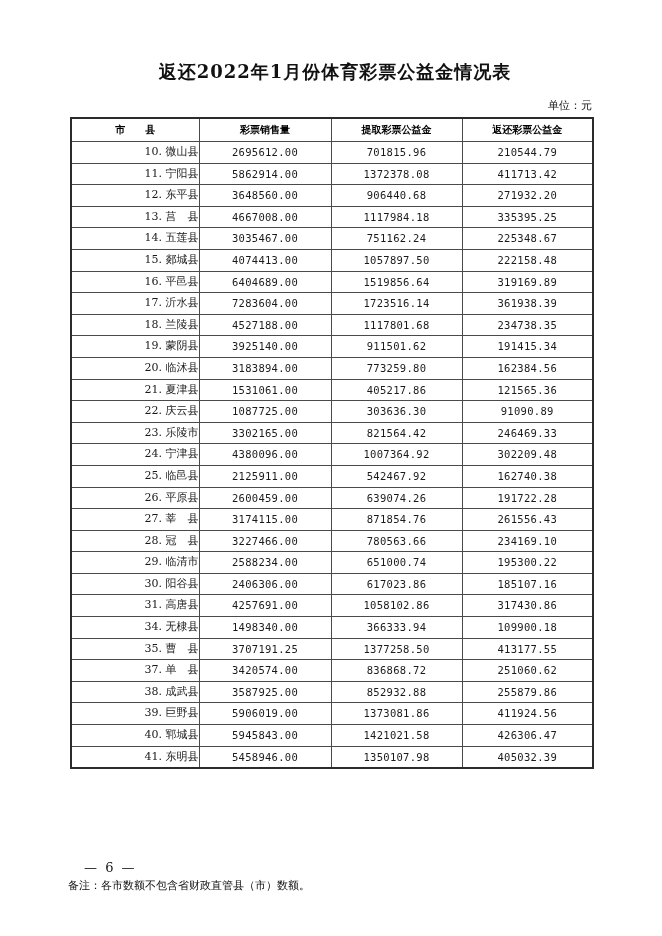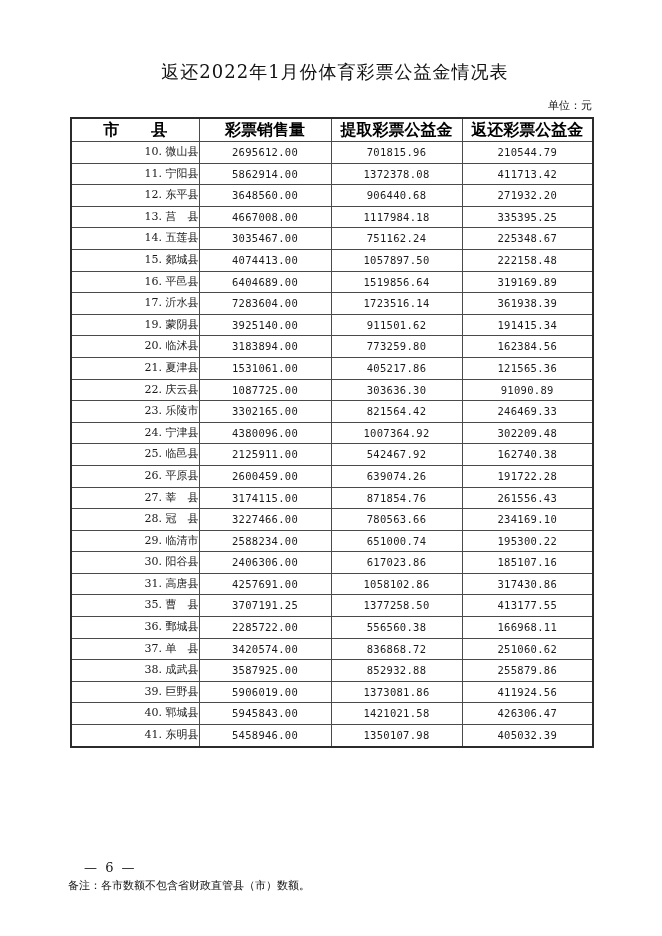--- a/index.html
+++ b/index.html
@@ -11,21 +11,21 @@
     color: #1a1a1a;
     position: relative;
     overflow: hidden;
   }
   .sheet { position: absolute; inset: 0; background: #ffffff; }
   .doc-title {
     position: absolute;
     top: 60px; left: 0; right: 0;
     text-align: center;
     font-size: 18px;
-    font-weight: normal;
+    font-weight: bold;
     letter-spacing: 1px;
     color: #111;
     padding-left: 8px;
   }
   .unit-label {
     position: absolute;
     top: 98px;
     right: 70px;
     font-size: 11px;
     color: #111;
@@ -42,21 +42,21 @@
   }
   table.fund-table th, table.fund-table td {
     border: 1px solid #4a4a4a;
     padding: 0;
     height: 20.6px;
     line-height: 20.6px;
     overflow: hidden;
     white-space: nowrap;
   }
   table.fund-table th {
-    font-size: 16px;
+    font-size: 10px;
     font-weight: bold;
     text-align: center;
     color: #000;
     height: 22px;
     line-height: 22px;
     margin-left: 40px;
   }
   td.name-cell {
     font-size: 11px;
     text-align: right;
@@ -152,20 +152,26 @@
           <td class="num-cell">1519856.64</td>
           <td class="num-cell">319169.89</td>
         </tr>
         <tr>
           <td class="name-cell">17. 沂水县</td>
           <td class="num-cell">7283604.00</td>
           <td class="num-cell">1723516.14</td>
           <td class="num-cell">361938.39</td>
         </tr>
         <tr>
+          <td class="name-cell">18. 兰陵县</td>
+          <td class="num-cell">4527188.00</td>
+          <td class="num-cell">1117801.68</td>
+          <td class="num-cell">234738.35</td>
+        </tr>
+        <tr>
           <td class="name-cell">19. 蒙阴县</td>
           <td class="num-cell">3925140.00</td>
           <td class="num-cell">911501.62</td>
           <td class="num-cell">191415.34</td>
         </tr>
         <tr>
           <td class="name-cell">20. 临沭县</td>
           <td class="num-cell">3183894.00</td>
           <td class="num-cell">773259.80</td>
           <td class="num-cell">162384.56</td>
@@ -230,32 +236,32 @@
           <td class="num-cell">617023.86</td>
           <td class="num-cell">185107.16</td>
         </tr>
         <tr>
           <td class="name-cell">31. 高唐县</td>
           <td class="num-cell">4257691.00</td>
           <td class="num-cell">1058102.86</td>
           <td class="num-cell">317430.86</td>
         </tr>
         <tr>
+          <td class="name-cell">34. 无棣县</td>
+          <td class="num-cell">1498340.00</td>
+          <td class="num-cell">366333.94</td>
+          <td class="num-cell">109900.18</td>
+        </tr>
+        <tr>
           <td class="name-cell">35. 曹　县</td>
           <td class="num-cell">3707191.25</td>
           <td class="num-cell">1377258.50</td>
           <td class="num-cell">413177.55</td>
         </tr>
         <tr>
-          <td class="name-cell">36. 鄄城县</td>
-          <td class="num-cell">2285722.00</td>
-          <td class="num-cell">556560.38</td>
-          <td class="num-cell">166968.11</td>
-        </tr>
-        <tr>
           <td class="name-cell">37. 单　县</td>
           <td class="num-cell">3420574.00</td>
           <td class="num-cell">836868.72</td>
           <td class="num-cell">251060.62</td>
         </tr>
         <tr>
           <td class="name-cell">38. 成武县</td>
           <td class="num-cell">3587925.00</td>
           <td class="num-cell">852932.88</td>
           <td class="num-cell">255879.86</td>

